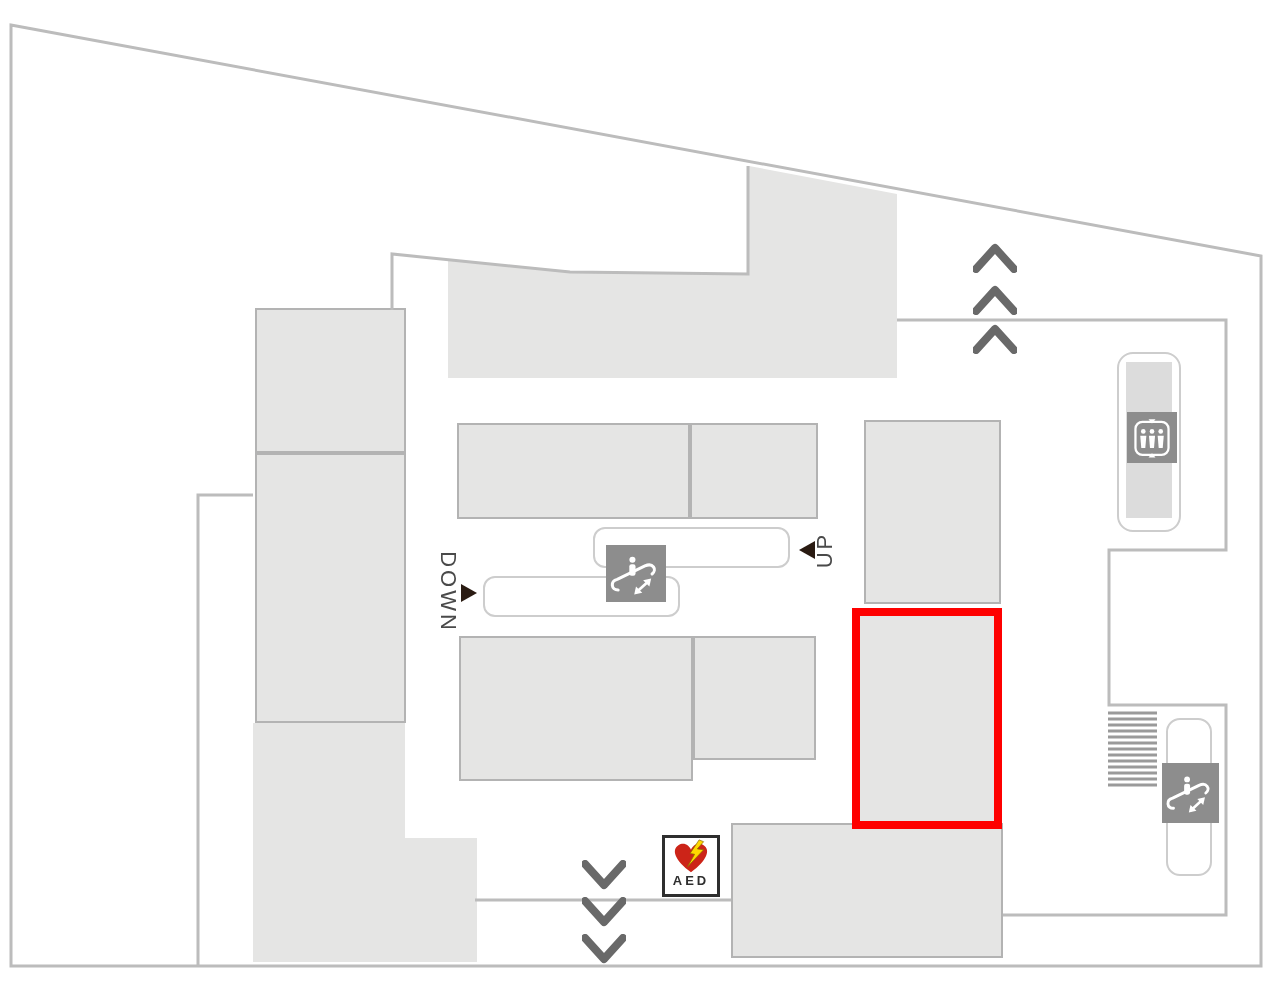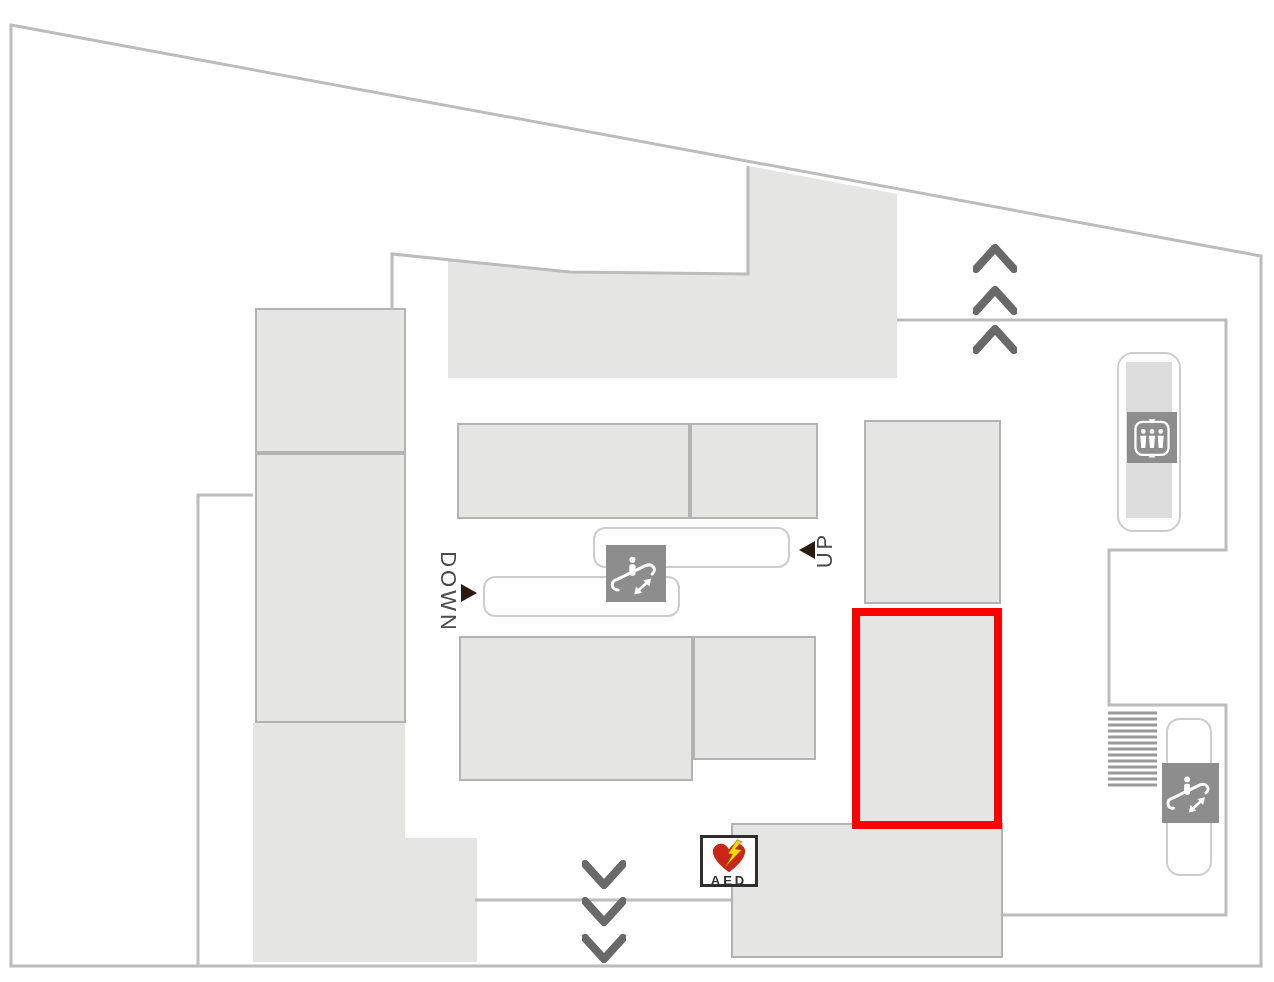--- a/index.html
+++ b/index.html
@@ -15,21 +15,21 @@
   .elegray{position:absolute;background:var(--elevator_fill);z-index:4;}
   .chev{position:absolute;z-index:6;}
   .chev svg polyline{stroke:var(--chevron);stroke-width:8;fill:none;stroke-linecap:round;stroke-linejoin:round;}
   .rotlabel{position:absolute;z-index:6;display:flex;align-items:center;justify-content:center;
             color:var(--label_text);font-size:22px;letter-spacing:3px;font-weight:400;}
   .tri{position:absolute;width:0;height:0;z-index:6;}
   .tri-left{border-top:9px solid transparent;border-bottom:9px solid transparent;border-right:16px solid var(--arrow);}
   .tri-right{border-top:9px solid transparent;border-bottom:9px solid transparent;border-left:16px solid var(--arrow);}
   .highlight{position:absolute;left:852px;top:608px;width:150px;height:221px;box-sizing:border-box;
              border:8px solid var(--highlight);background:var(--block_fill);z-index:4;}
-  .aed{position:absolute;left:700px;top:835px;width:58px;height:52px;background:#fff;
+  .aed{position:absolute;left:662px;top:835px;width:58px;height:62px;background:#fff;
        border:3px solid var(--aed_border);box-sizing:border-box;z-index:7;text-align:center;}
   .aed .aedtxt{color:#2e2e2e;font-weight:bold;font-size:13px;letter-spacing:3px;line-height:13px;display:block;margin-top:-1px;}
   .whiteglyph{stroke:#fff;fill:none;stroke-linecap:round;stroke-linejoin:round;}
 </style>
 </head>
 <body>
 
 <div class="map">
 
   <div class="blk noborder" style="left:448px;top:259px;width:188px;height:119px;clip-path:polygon(0px 1px,122px 12px,188px 14px,188px 119px,0px 119px);"></div>

